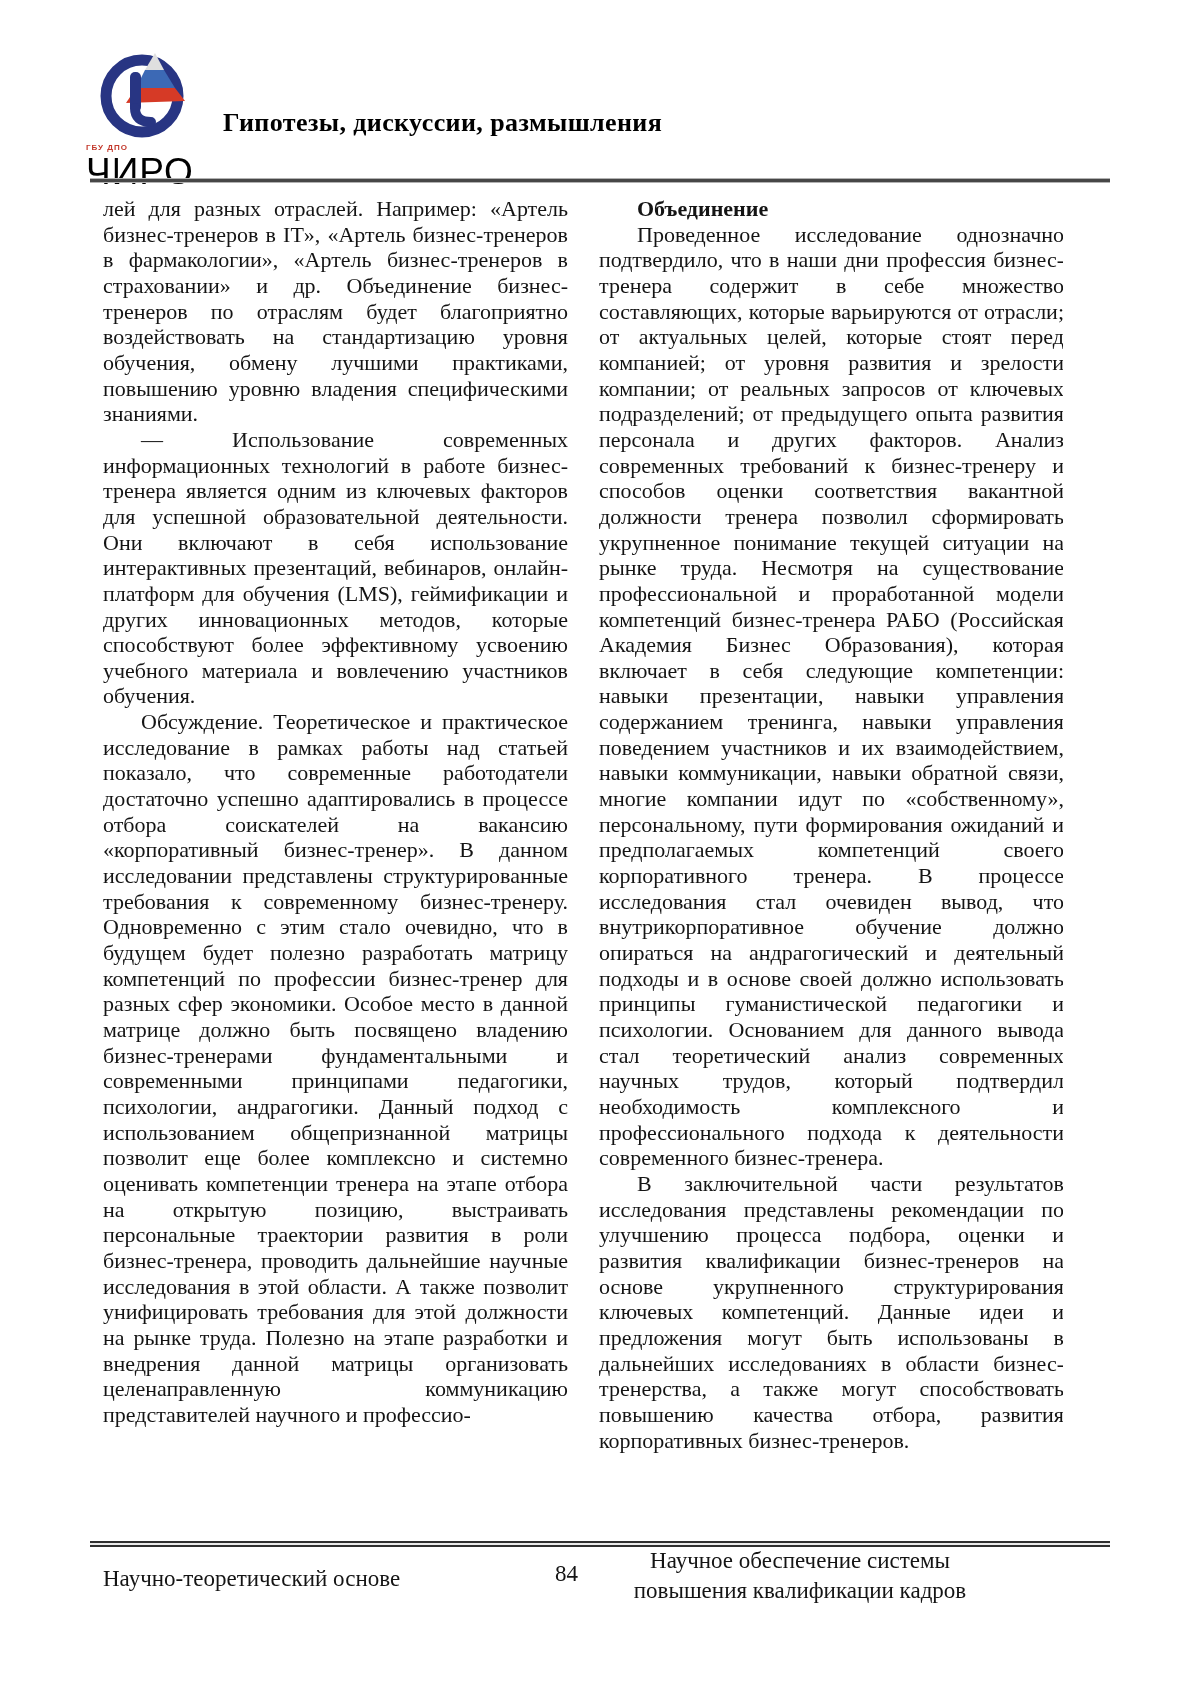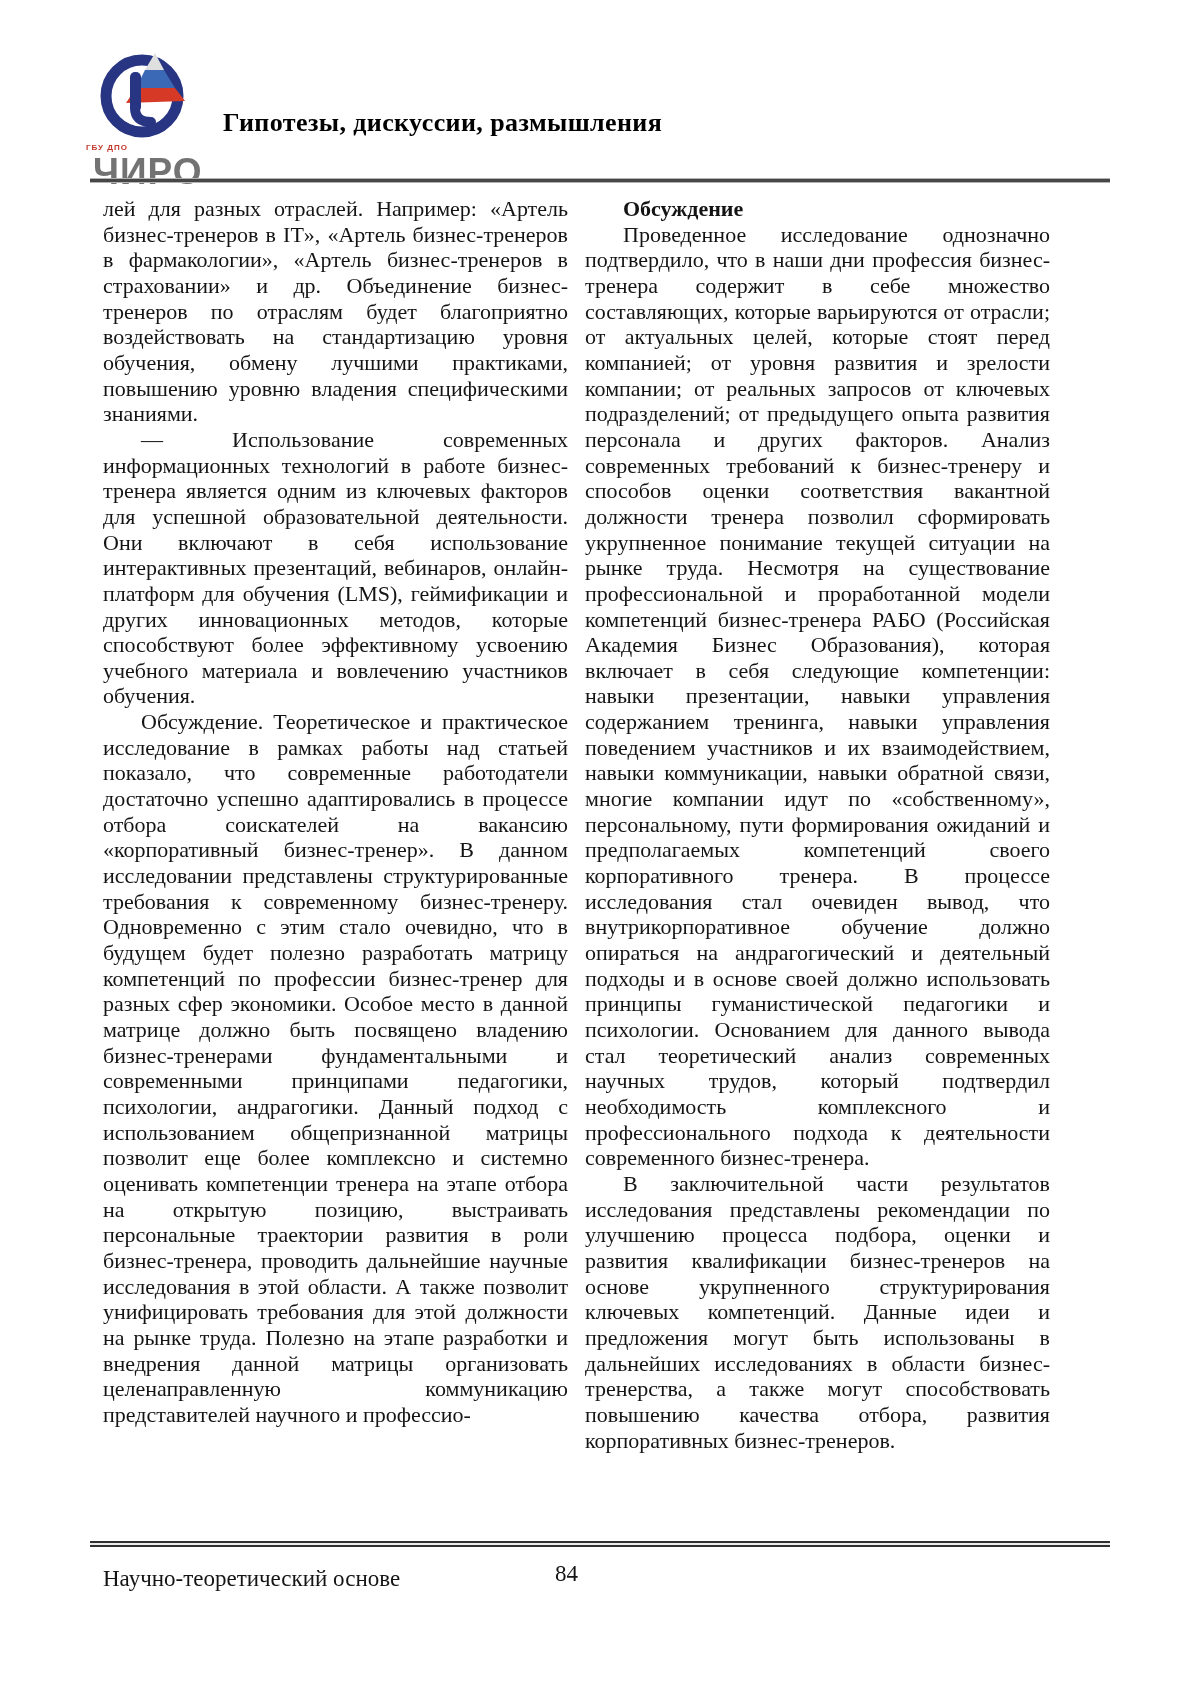--- a/index.html
+++ b/index.html
@@ -17,39 +17,39 @@
   .logo { position: absolute; left: 86px; top: 48px; width: 120px; }
   .logo-mark { position: absolute; left: 10px; top: 0; }
   .logo-small {
     position: absolute; left: 0; top: 95px; width: 100px;
     text-align: left;
     font-family: "Liberation Sans", sans-serif;
     font-size: 8px; font-weight: bold; letter-spacing: 1px;
     color: #c3392c;
   }
   .logo-name {
-    position: absolute; left: 7px; top: 103px; width: 110px;
+    position: absolute; left: 0; top: 103px; width: 110px;
     font-family: "Liberation Sans", sans-serif;
-    font-size: 37px; font-weight: 700; letter-spacing: 1px;
-    color: #737373;
+    font-size: 37px; font-weight: 400; letter-spacing: 1px;
+    color: #000000;
   }
   .section-title {
     position: absolute; left: 215px; top: 100px; margin: 8px;
     font-size: 26px; font-weight: bold; letter-spacing: 0.4px;
     color: #000000;
   }
   .header-rule {
     position: absolute; left: 90px; top: 178px; width: 1020px; height: 5px;
     background: linear-gradient(to bottom, #b2b2b2 0 1px, #474747 1px 4px, #b2b2b2 4px 5px);
   }
 
   
   .columns {
     position: absolute; left: 103px; top: 196px; width: 960px; height: 1322px;
-    display: flex; gap: 17px; overflow: hidden;
+    display: flex; gap: 31px; overflow: hidden;
   }
   .col { width: 465px; flex: 0 0 465px; overflow: hidden; }
   .para {
     margin: 0;
     font-size: 22px;
     line-height: 25.65px;
     text-align: justify;
     text-align-last: left;
   }
   .para.indent { text-indent: 38px; }
@@ -100,23 +100,27 @@
 
   <div class="header-rule"></div>
 
   <main class="columns">
     <div class="col" id="col-left">
         <p class="para">лей для разных отраслей. Например: «Артель бизнес-тренеров в IT», «Артель бизнес-тренеров в фармакологии», «Артель бизнес-тренеров в страховании» и др. Объединение бизнес-тренеров по отраслям будет благоприятно воздействовать на стандартизацию уровня обучения, обмену лучшими практиками, повышению уровню владения специфическими знаниями.</p>
         <p class="para indent">— Использование современных информационных технологий в работе бизнес-тренера является одним из ключевых факторов для успешной образовательной деятельности. Они включают в себя использование интерактивных презентаций, вебинаров, онлайн-платформ для обучения (LMS), геймификации и других инновационных методов, которые способствуют более эффективному усвоению учебного материала и вовлечению участников обучения.</p>
         <p class="para indent"><b>Обсуждение. </b>Теоретическое и практическое исследование в рамках работы над статьей показало, что современные работодатели достаточно успешно адаптировались в процессе отбора соискателей на вакансию «корпоративный бизнес-тренер». В данном исследовании представлены структурированные требования к современному бизнес-тренеру. Одновременно с этим стало очевидно, что в будущем будет полезно разработать матрицу компетенций по профессии бизнес-тренер для разных сфер экономики. Особое место в данной матрице должно быть посвящено владению бизнес-тренерами фундаментальными и современными принципами педагогики, психологии, андрагогики. Данный подход с использованием общепризнанной матрицы позволит еще более комплексно и системно оценивать компетенции тренера на этапе отбора на открытую позицию, выстраивать персональные траектории развития в роли бизнес-тренера, проводить дальнейшие научные исследования в этой области. А также позволит унифицировать требования для этой должности на рынке труда. Полезно на этапе разработки и внедрения данной матрицы организовать целенаправленную коммуникацию представителей научного и профессио-</p>
       </div>
     <div class="col" id="col-right">
-        <p class="para indent heading">Обсуждение</p>
+        <p class="para indent heading">Объединение</p>
         <p class="para indent">Проведенное исследование однозначно подтвердило, что в наши дни профессия бизнес-тренера содержит в себе множество составляющих, которые варьируются от отрасли; от актуальных целей, которые стоят перед компанией; от уровня развития и зрелости компании; от реальных запросов от ключевых подразделений; от предыдущего опыта развития персонала и других факторов. Анализ современных требований к бизнес-тренеру и способов оценки соответствия вакантной должности тренера позволил сформировать укрупненное понимание текущей ситуации на рынке труда. Несмотря на существование профессиональной и проработанной модели компетенций бизнес-тренера РАБО (Российская Академия Бизнес Образования), которая включает в себя следующие компетенции: навыки презентации, навыки управления содержанием тренинга, навыки управления поведением участников и их взаимодействием, навыки коммуникации, навыки обратной связи, многие компании идут по «собственному», персональному, пути формирования ожиданий и предполагаемых компетенций своего корпоративного тренера. В процессе исследования стал очевиден вывод, что внутрикорпоративное обучение должно опираться на андрагогический и деятельный подходы и в основе своей должно использовать принципы гуманистической педагогики и психологии. Основанием для данного вывода стал теоретический анализ современных научных трудов, который подтвердил необходимость комплексного и профессионального подхода к деятельности современного бизнес-тренера.</p>
         <p class="para indent">В заключительной части результатов исследования представлены рекомендации по улучшению процесса подбора, оценки и развития квалификации бизнес-тренеров на основе укрупненного структурирования ключевых компетенций. Данные идеи и предложения могут быть использованы в дальнейших исследованиях в области бизнес-тренерства, а также могут способствовать повышению качества отбора, развития корпоративных бизнес-тренеров.</p>
       </div>
   </main>
 
   <div class="footer-rule"></div>
   <div class="footer-left">Научно-теоретический основе</div>
   <div class="footer-page">84</div>
+  <div class="footer-right">
+    <div>Научное обеспечение системы</div>
+    <div>повышения квалификации кадров</div>
+  </div>
 
 </div>
 
 </body></html>

